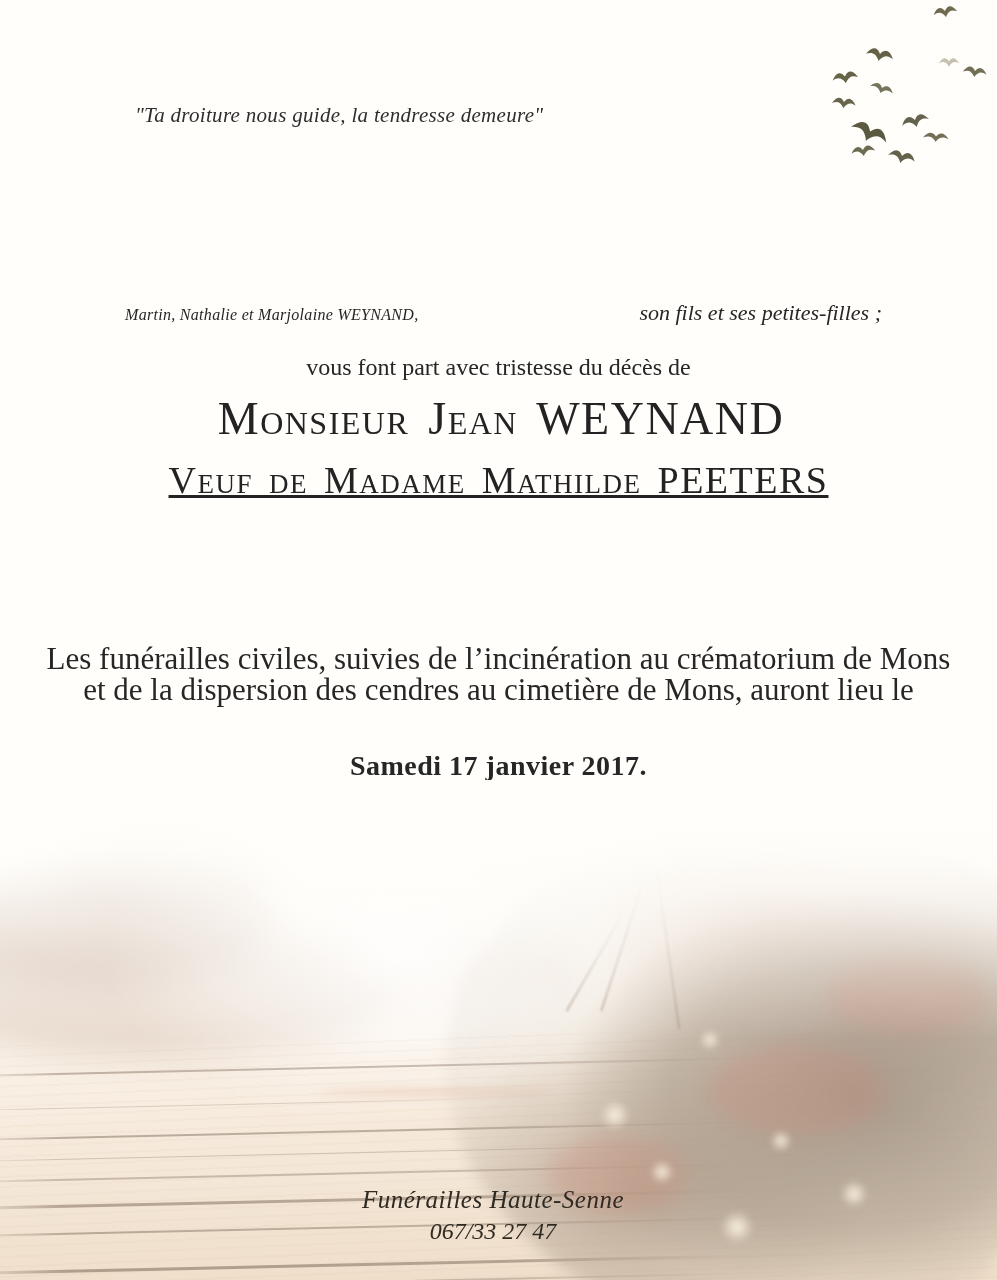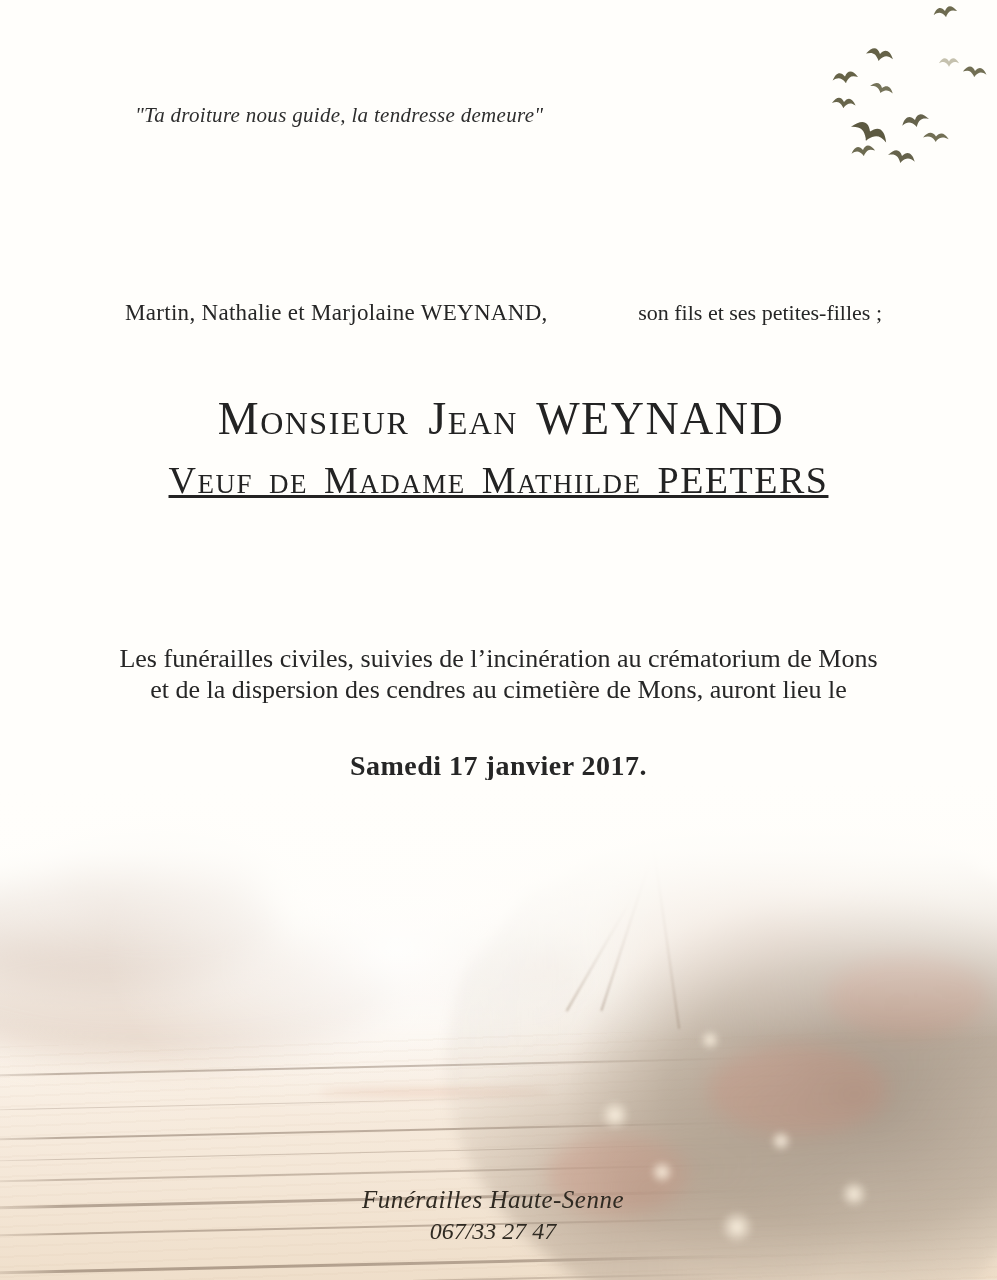--- a/index.html
+++ b/index.html
@@ -14,22 +14,22 @@
   
   .quote{
     position:absolute;left:135px;top:103px;
     font-size:21px;font-style:italic;color:#2e2e2e;
     letter-spacing:.3px;
   }
   .names-row{
     position:absolute;left:125px;right:115px;top:300px;
     display:flex;justify-content:space-between;align-items:baseline;
   }
-  .names-left{font-size:23px;letter-spacing:.3px;}
-  .names-right{font-size:22px;}
+  .names-left{font-size:16px;letter-spacing:.3px;font-style:italic;}
+  .names-right{font-size:22px;font-style:italic;}
   .intro{
     position:absolute;left:0;right:0;top:354px;
     text-align:center;font-size:24px;
   }
   .deceased-name{
     position:absolute;left:5px;right:0;top:392px;
     text-align:center;font-size:46px;
     font-variant:small-caps;letter-spacing:1.5px;word-spacing:6px;
     color:#232323;
   }
@@ -39,21 +39,21 @@
     font-variant:small-caps;letter-spacing:1.5px;word-spacing:5px;
     color:#232323;
     text-decoration:underline;
   }
   .birth-death{
     position:absolute;left:0;right:0;top:556px;
     text-align:center;font-size:23px;line-height:31px;
   }
   .funeral-lines{
     position:absolute;left:0;right:0;top:643px;
-    text-align:center;font-size:26px;line-height:31px;
+    text-align:center;font-size:31px;line-height:31px;
   }
   .funeral-date{
     position:absolute;left:0;right:0;top:750px;
     text-align:center;font-size:28px;font-weight:bold;letter-spacing:.5px;
   }
   .meeting-line{
     position:absolute;left:0;right:0;top:820px;
     text-align:center;font-size:21px;font-style:italic;
   }
   .footer{
@@ -204,20 +204,21 @@
       </span>
   </div>
 
   <div class="quote">"Ta droiture nous guide, la tendresse demeure"</div>
 
   <div class="names-row">
     <span class="names-left">Martin, Nathalie et Marjolaine WEYNAND,</span>
     <span class="names-right">son fils et ses petites-filles ;</span>
   </div>
 
+  <div class="intro">vous font part avec tristesse du décès de</div>
 
   <div class="deceased-name">Monsieur Jean WEYNAND</div>
   <div class="widower-line">Veuf de Madame Mathilde PEETERS</div>
 
   <div class="birth-death">
   </div>
 
   <div class="funeral-lines">
     <div>Les funérailles civiles, suivies de l’incinération au crématorium de Mons</div>
     <div>et de la dispersion des cendres au cimetière de Mons, auront lieu le</div>

